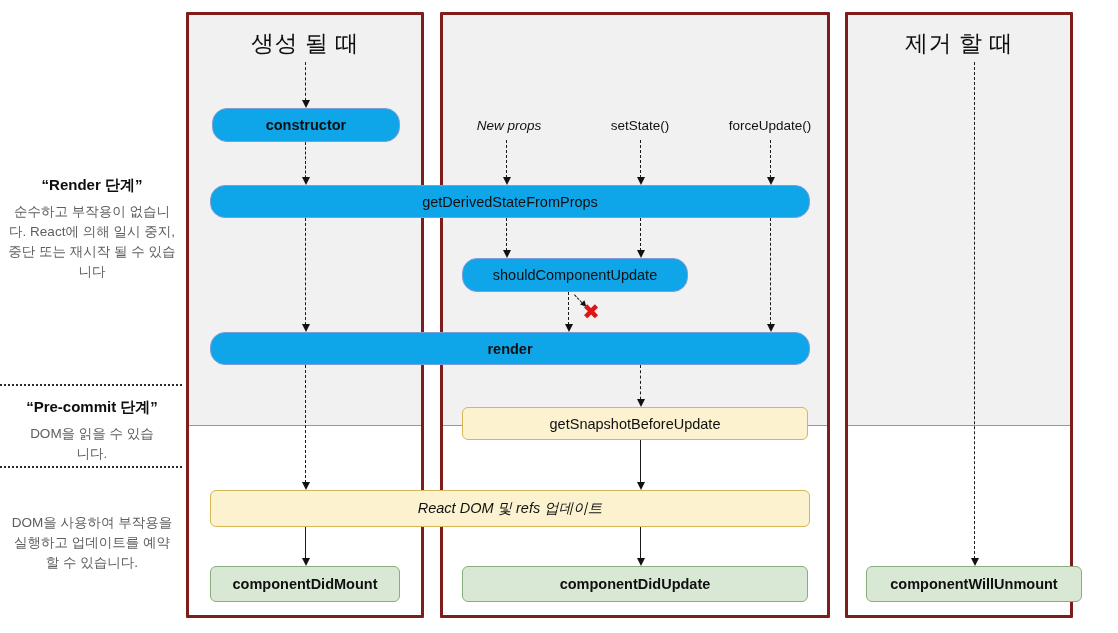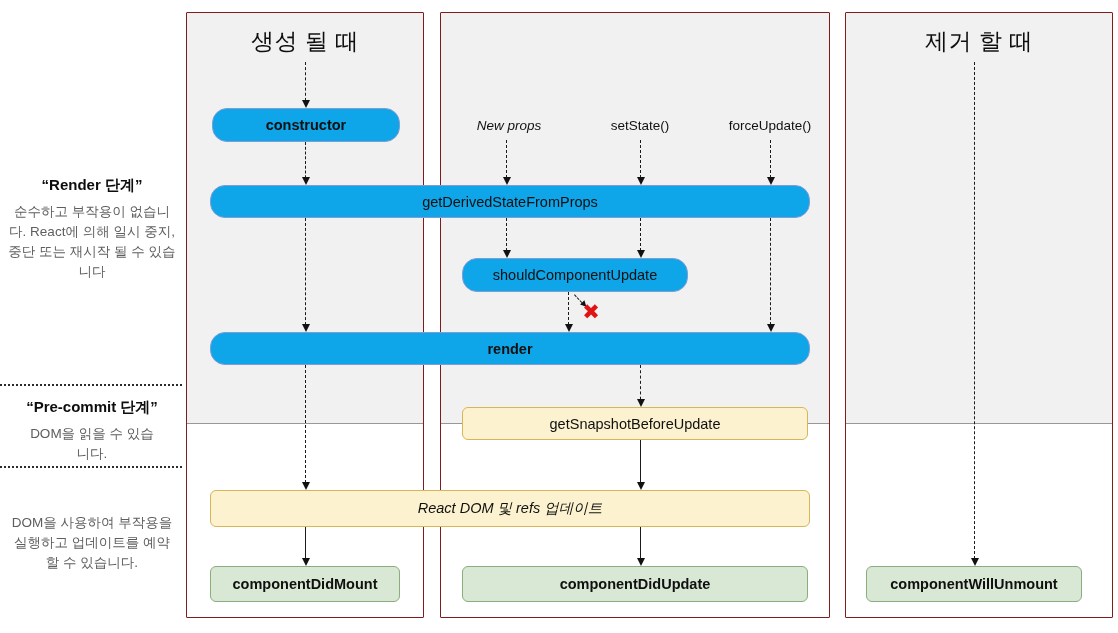--- a/index.html
+++ b/index.html
@@ -2,29 +2,29 @@
 <html><head>
 <meta charset="utf-8">
 <style>
   html,body{margin:0;padding:0;}
   body{
     width:1118px;height:633px;position:relative;background:#ffffff;
     font-family:"Liberation Sans","DejaVu Sans",sans-serif;
     overflow:hidden;
   }
   
-  .panel{position:absolute;top:12px;height:606px;border:1px solid #7f1d1d;
+  .panel{position:absolute;top:12px;height:606px;border:3px solid #7f1d1d;
          background:#ffffff;box-sizing:border-box;border-radius:1px;}
   .panel .grayzone{position:absolute;left:0;right:0;top:0;height:410px;
          background:#f1f1f2;border-bottom:1px solid #989898;}
   .panel .coltitle{position:absolute;top:13px;left:0;width:100%;text-align:center;
          font-size:23px;font-weight:500;color:#0e0e0e;letter-spacing:.5px;}
   #col1{left:186px;width:238px;}
   #col2{left:440px;width:390px;}
-  #col3{left:845px;width:268px;}
+  #col3{left:845px;width:228px;}
 
   
   .box{position:absolute;display:flex;align-items:center;justify-content:center;
        border-radius:6px;font-size:14.5px;color:#101010;box-sizing:border-box;
        border:1.5px solid;z-index:3;}
   .box.blue  {background:#0ea5e9;border-color:#7e9cd6;border-radius:15px;}
   .box.yellow{background:#fdf2cf;border-color:#d6b656;}
   .box.green {background:#d9e8d4;border-color:#89ae7b;}
   .bold{font-weight:bold;}
   .italic{font-style:italic;}

